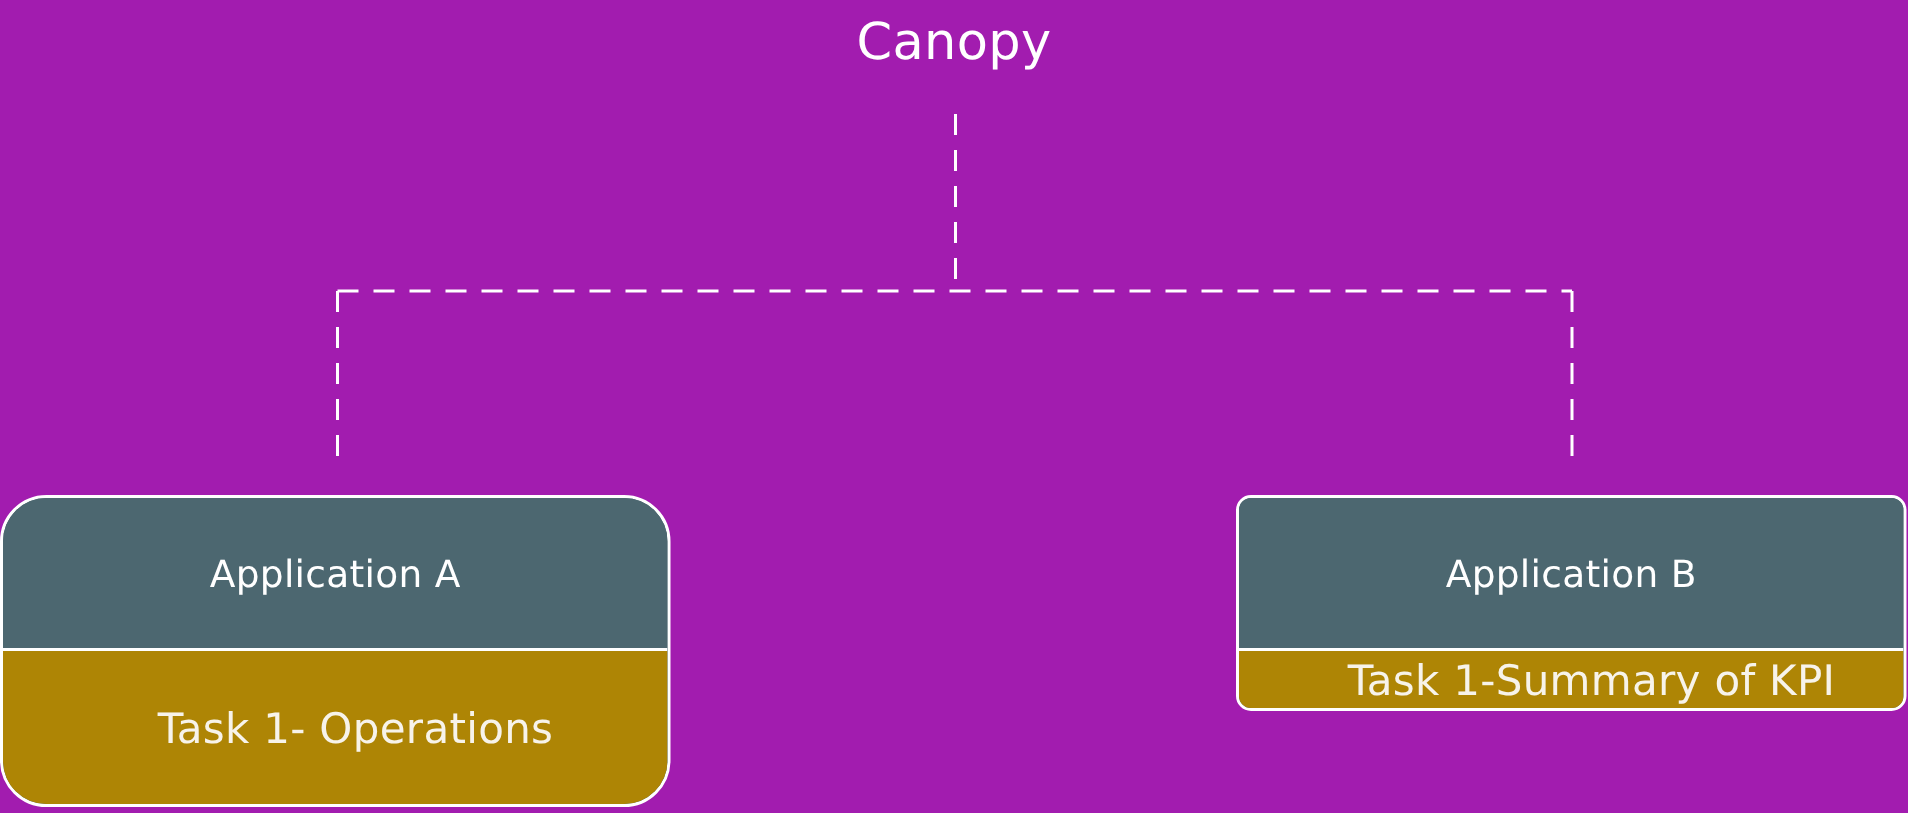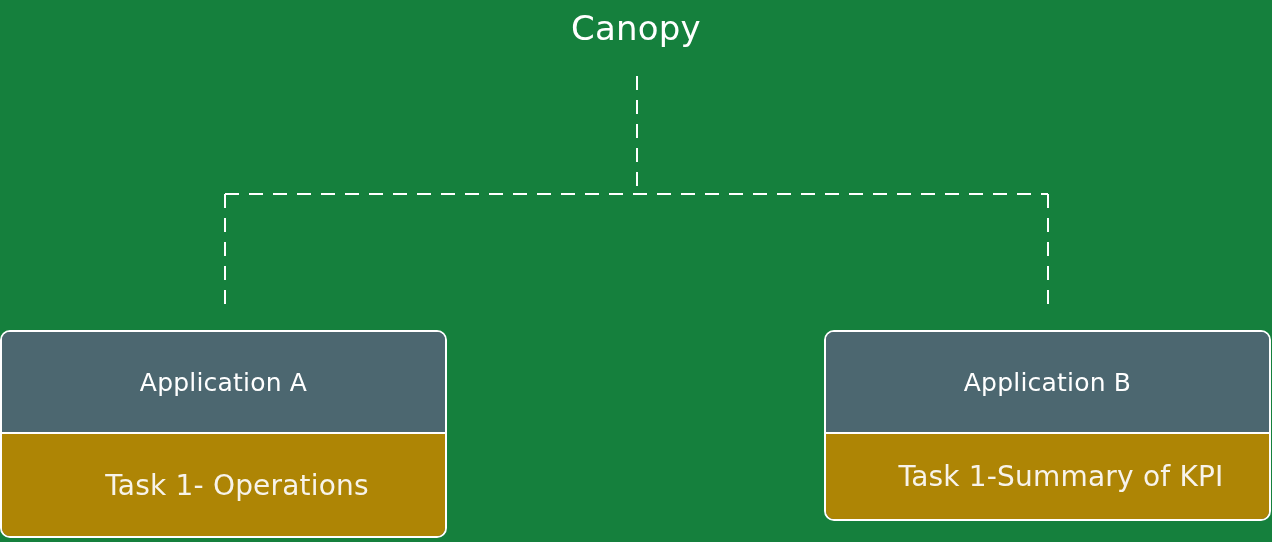--- a/index.html
+++ b/index.html
@@ -11,21 +11,21 @@
     width: 1272px;
     height: 542px;
     background: #4c6770;
     font-family: "DejaVu Sans", "Liberation Sans", sans-serif;
     overflow: hidden;
   }
   #canvas {
     position: relative;
     width: 1272px;
     height: 542px;
-    background: #15803d;
+    background: #a21caf;
   }
 
   
   .diagram-title {
     position: absolute;
     left: 0;
     top: 6px;
     width: 1272px;
     text-align: center;
     color: #ffffff;
@@ -55,26 +55,27 @@
     overflow: hidden;
     background: #4c6770;
     display: flex;
     flex-direction: column;
   }
   .node-box.box-a {
     left: 0px;
     top: 330px;
     width: 447px;
     height: 208px;
+    border-radius: 31px;
   }
   .node-box.box-b {
     left: 824px;
     top: 330px;
     width: 447px;
-    height: 191px;
+    height: 144px;
   }
 
   .node-header {
     height: 102px;
     background: #4c6770;
     display: flex;
     align-items: center;
     justify-content: center;
     border-bottom: 2px solid #ffffff;
     box-sizing: border-box;

